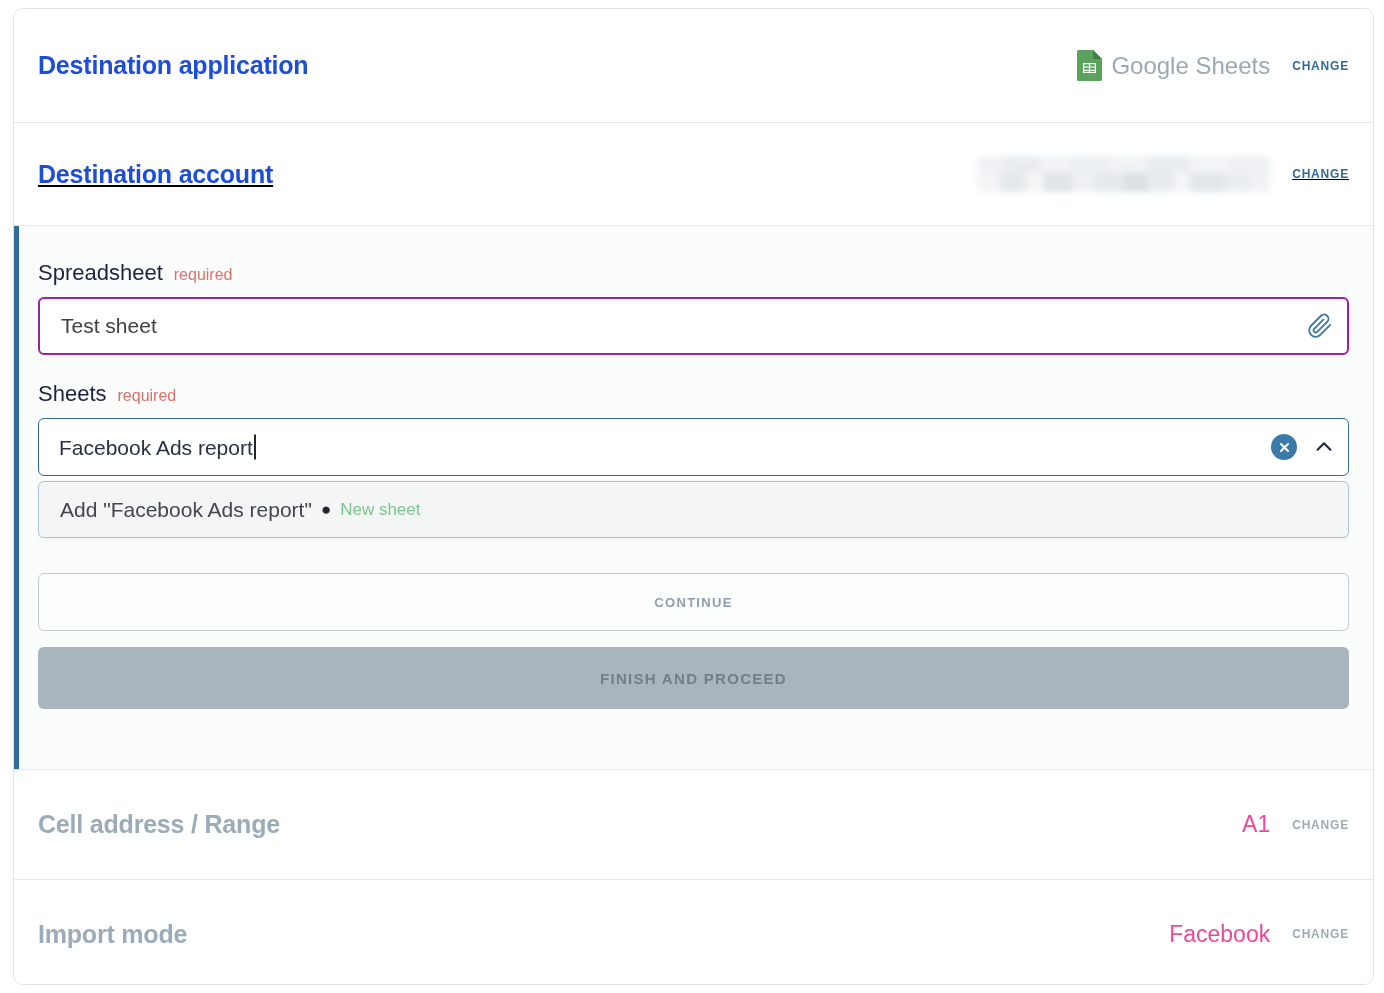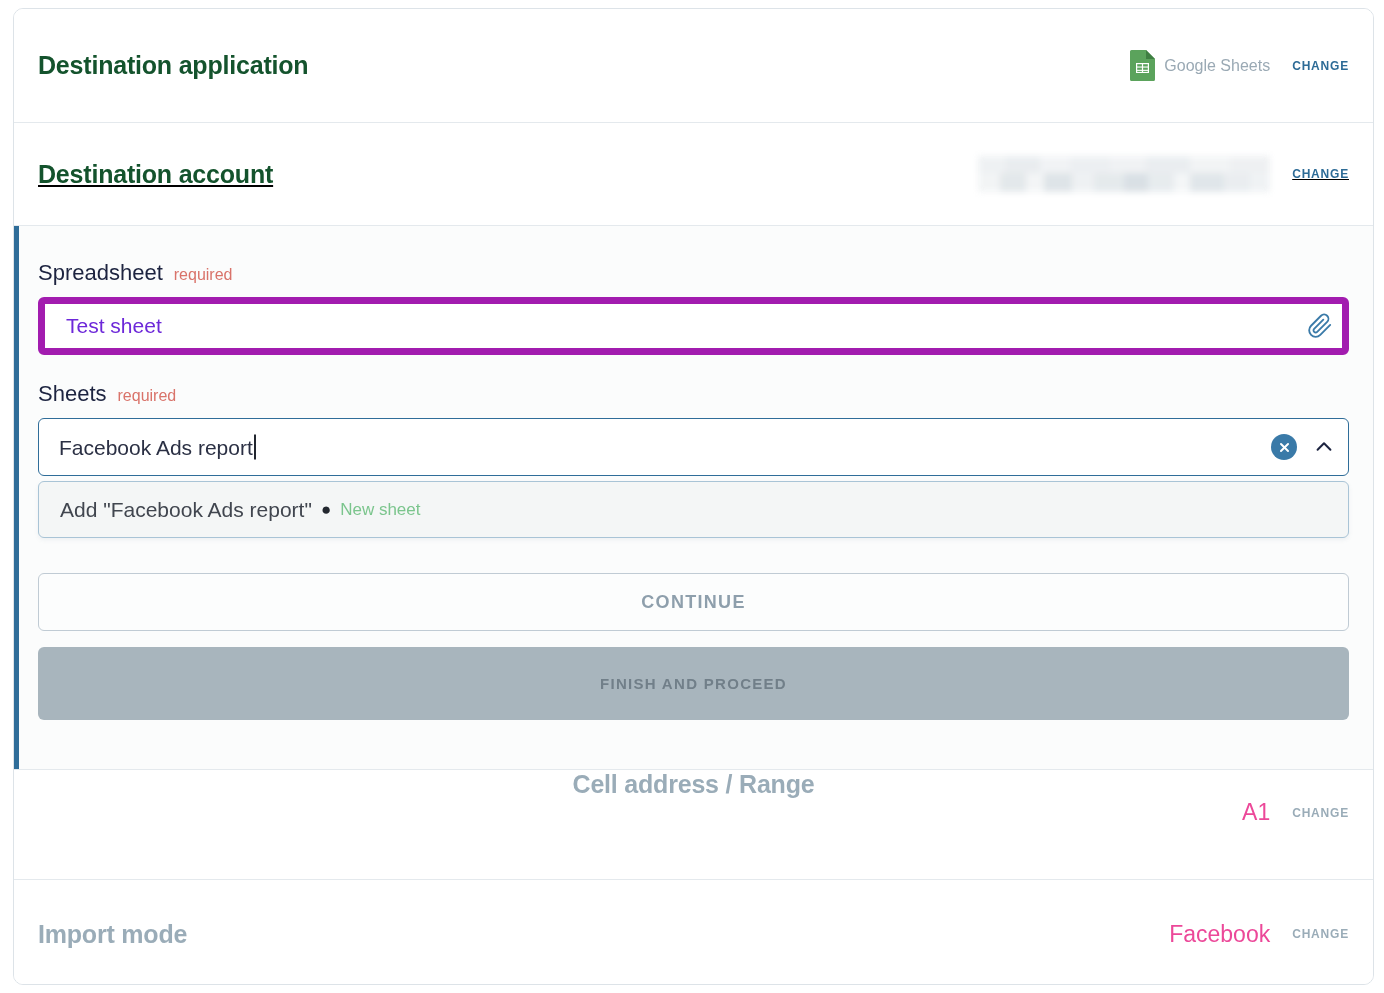--- a/index.html
+++ b/index.html
@@ -33,21 +33,21 @@
     position: relative;
     display: flex;
     align-items: center;
     padding: 0 24px 0 24px;
     border-bottom: 1px solid #e4e9ed;
     background: #ffffff;
   }
   .row-title {
     font-size: 25px;
     font-weight: bold;
-    color: #14532d;
+    color: #1d4ed8;
     letter-spacing: -0.2px;
     white-space: nowrap;
   }
   .row-title.muted { color: #9aacb8; }
   .row-right {
     margin-left: auto;
     display: flex;
     align-items: center;
     gap: 22px;
   }
@@ -62,34 +62,34 @@
     letter-spacing: 0.8px;
     color: #2d6b96;
     text-transform: uppercase;
     cursor: pointer;
     white-space: nowrap;
   }
   .change-link.muted { color: #9aacb8; }
 
   #row-destination-application { height: 114px; }
   #row-destination-account { height: 103px; text-decoration: underline; }
-  #row-cell-address { height: 110px; flex-direction: column; }
+  #row-cell-address { height: 110px; }
   #row-import-mode { height: 108px; border-bottom: none; }
 
   
   .gs-icon {
     width: 27px;
     height: 33px;
     position: relative;
     flex: 0 0 auto;
   }
   .gs-icon svg { display: block; }
 
   .app-name {
-    font-size: 16px;
+    font-size: 24px;
     color: #9aa9b4;
     white-space: nowrap;
     margin-left: 8px;
   }
   .app-chip { display: flex; align-items: center; }
 
   
   .redacted {
     width: 292px;
     height: 36px;
@@ -133,25 +133,25 @@
   }
 
   .input-wrap {
     position: relative;
     height: 58px;
     margin-bottom: 26px;
   }
   .text-input {
     width: 100%;
     height: 58px;
-    border: 7px solid #a21caf;
+    border: 2px solid #a21caf;
     border-radius: 6px;
     background: #ffffff;
     font-size: 21px;
-    color: #6d28d9;
+    color: #404040;
     padding: 0 52px 0 21px;
     font-family: "Liberation Sans", sans-serif;
     outline: none;
   }
   .text-input::placeholder { color: #a8b2bb; }
   .text-input.focused {
     border: 1px solid #2f6d99;
   }
 
   .clip-btn {
@@ -243,31 +243,31 @@
 
   
   .btn-continue {
     margin-top: 35px;
     width: 100%;
     height: 58px;
     border: 1px solid #c0cbd4;
     border-radius: 6px;
     background: #fcfdfd;
     color: #8e9fac;
-    font-size: 18px;
+    font-size: 13px;
     font-weight: bold;
     letter-spacing: 1.3px;
     text-transform: uppercase;
     font-family: "Liberation Sans", sans-serif;
     cursor: pointer;
   }
   .btn-finish {
     margin-top: 16px;
     width: 100%;
-    height: 73px;
+    height: 62px;
     border: none;
     border-radius: 6px;
     background: #a8b5bd;
     color: #717f89;
     font-size: 15px;
     font-weight: bold;
     letter-spacing: 1.3px;
     text-transform: uppercase;
     font-family: "Liberation Sans", sans-serif;
     cursor: default;

